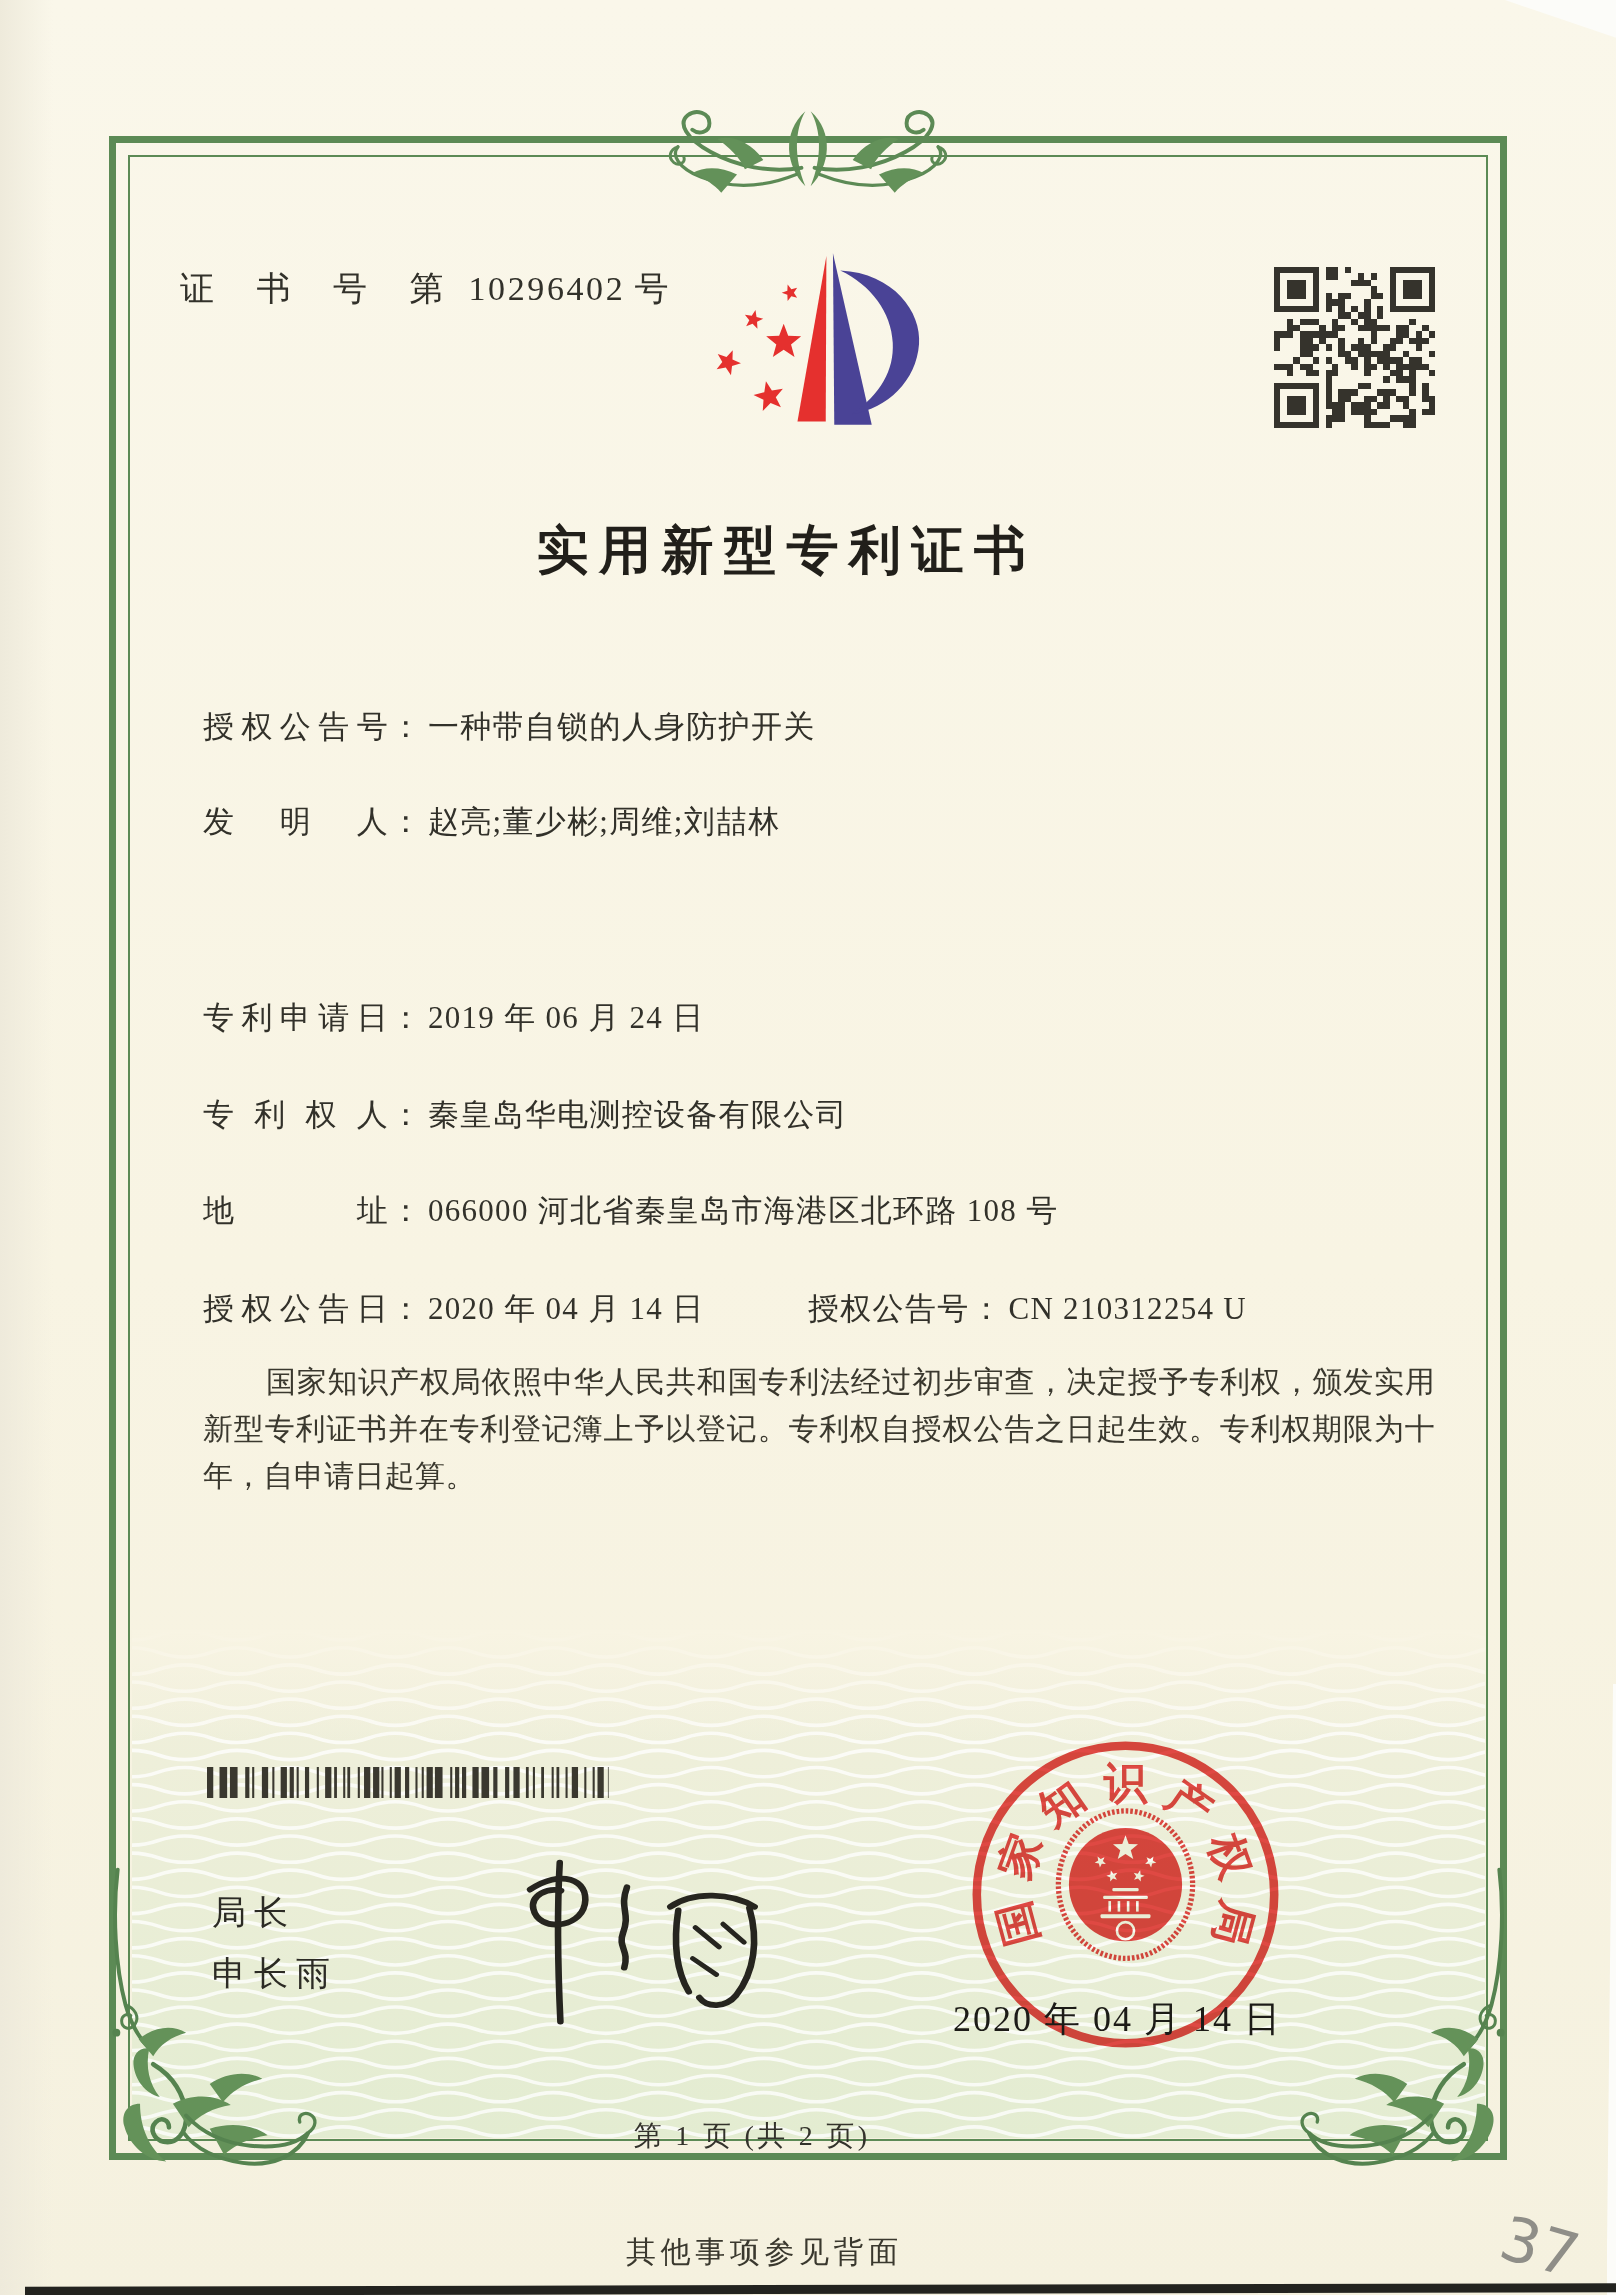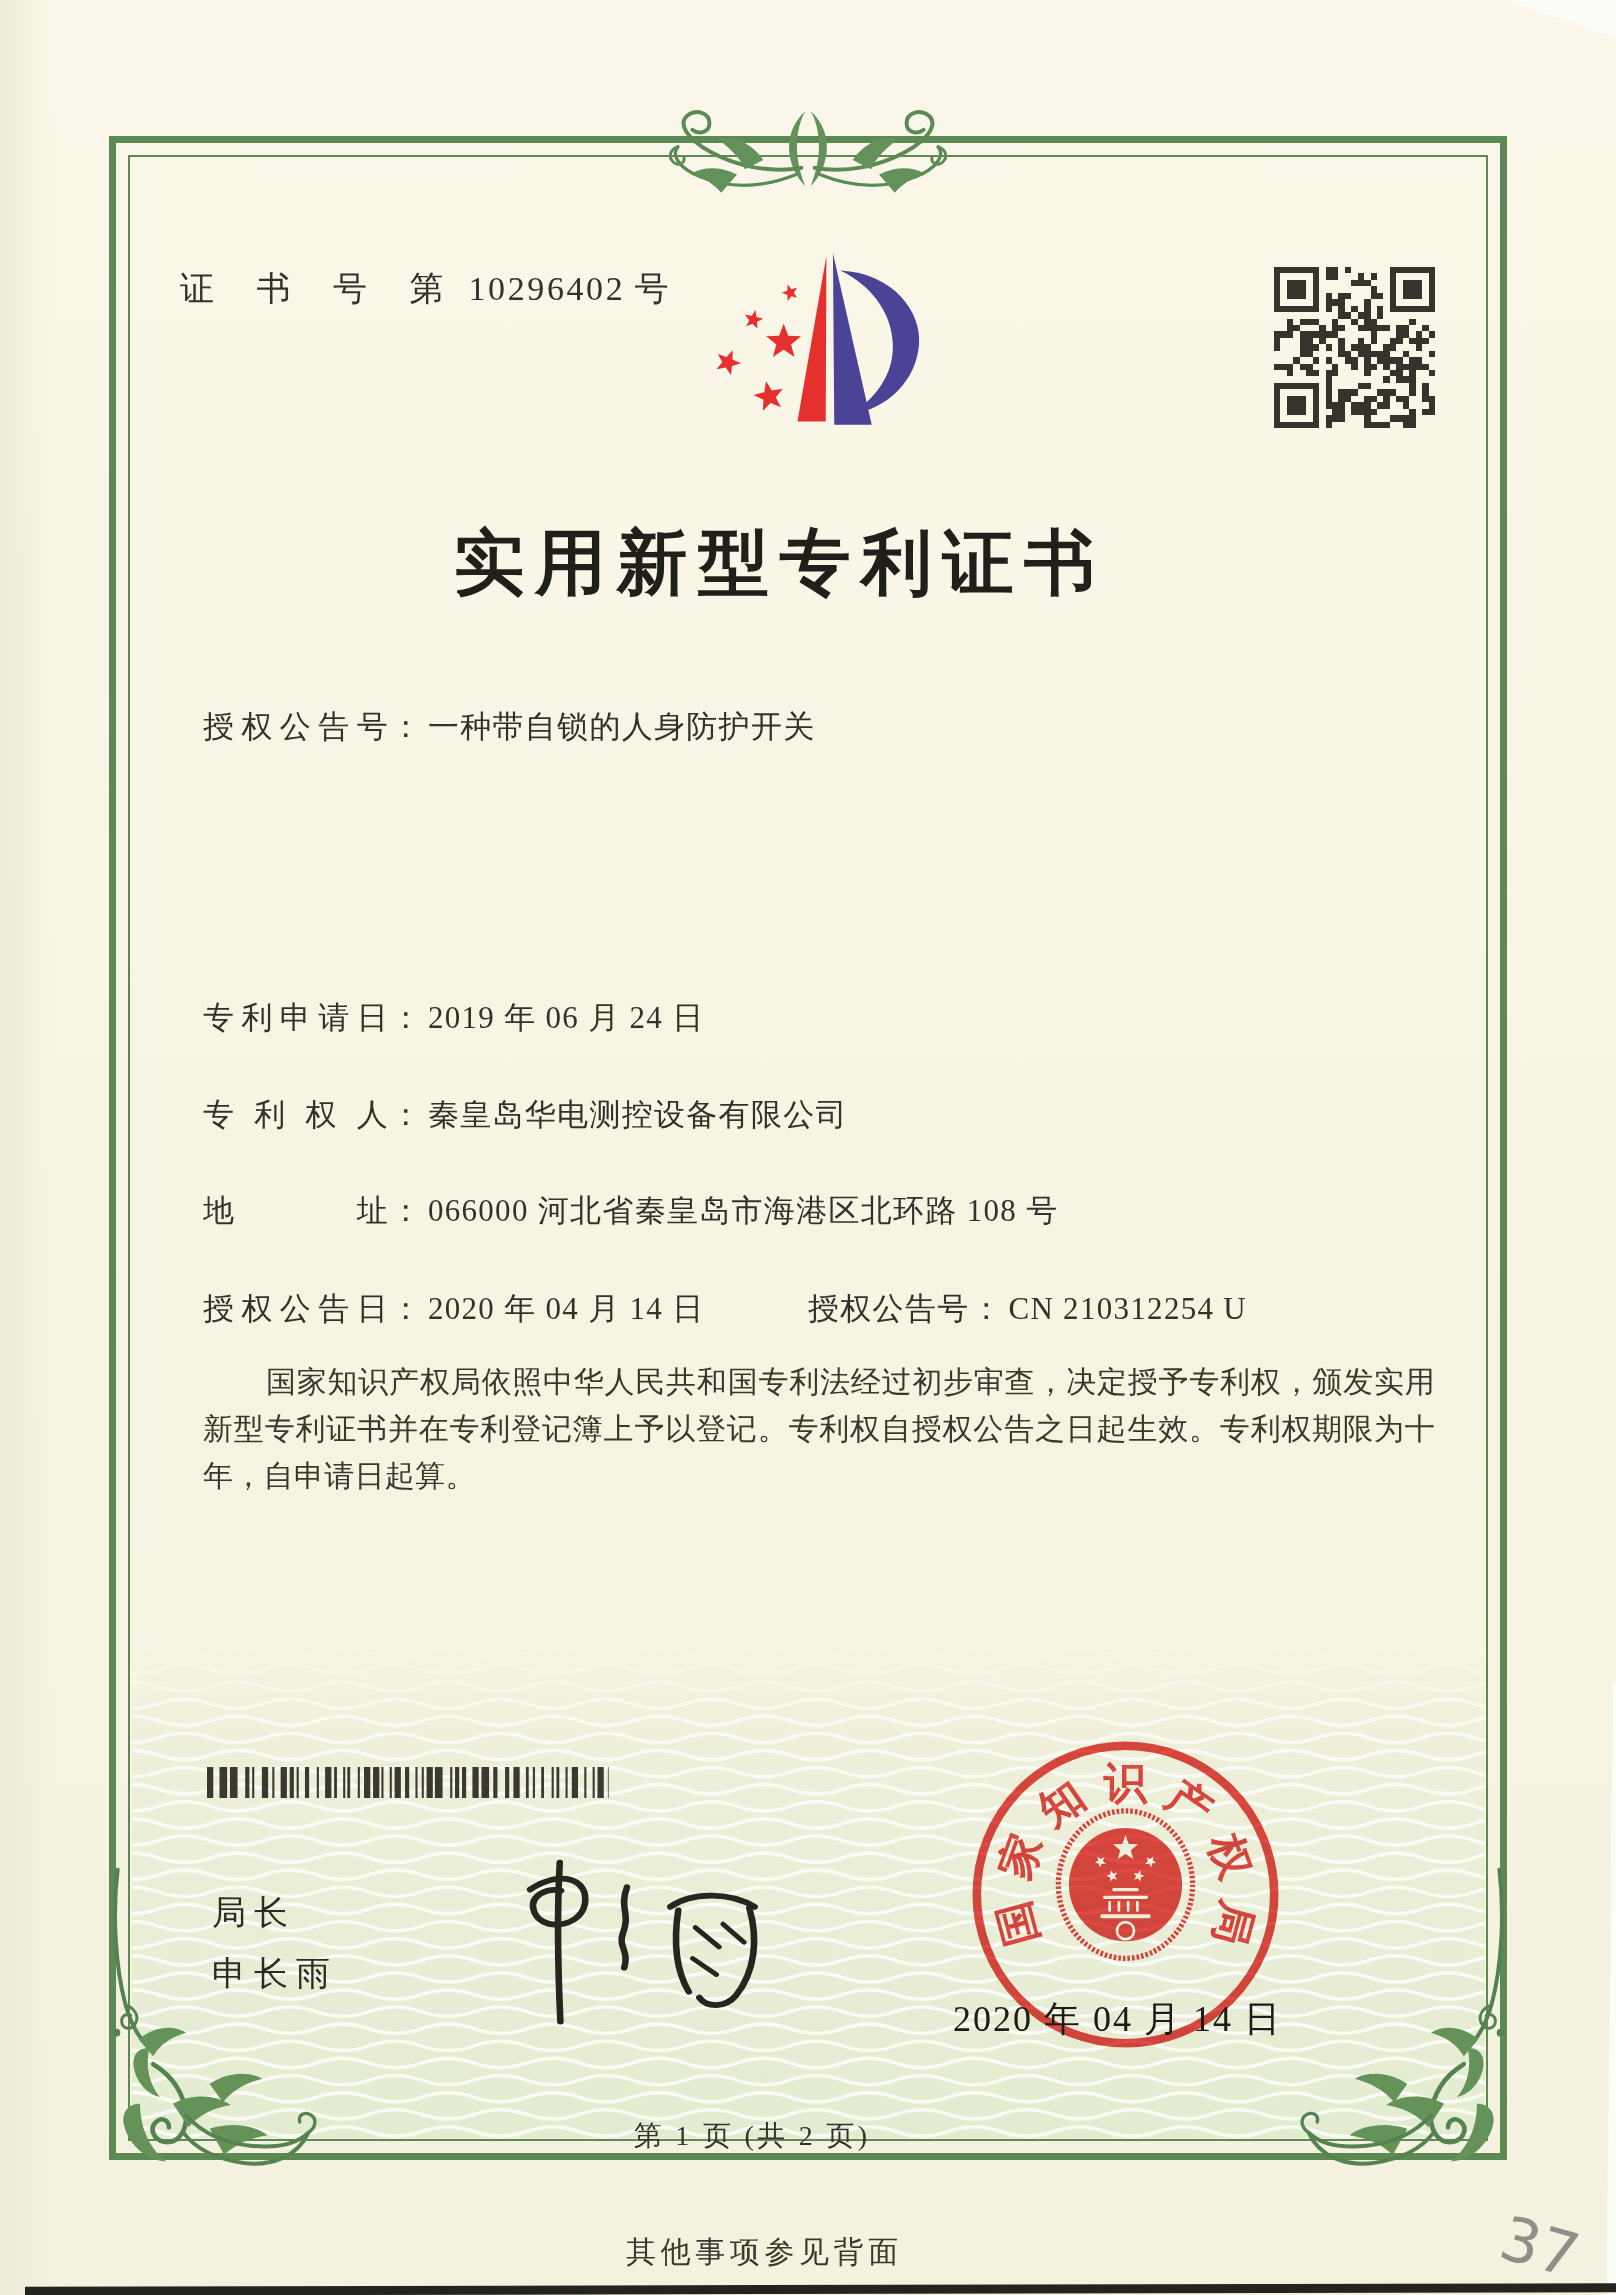--- a/index.html
+++ b/index.html
@@ -18,21 +18,21 @@
     border:2.6px solid #5c8a55;box-sizing:border-box;z-index:2;}
   
   .waves{left:132px;top:1630px;z-index:1;}
   .wfade{left:132px;top:1630px;width:1353px;height:112px;z-index:1;
     background:linear-gradient(#f8f4e3,rgba(248,244,227,0));}
   
   .certno{left:172px;top:266px;font-size:34px;color:#32312a;z-index:4;white-space:nowrap;margin-left:8px;}
   .certno .sp{letter-spacing:17px;}
   .certno .num{letter-spacing:2.6px;margin-left:8px;}
   .certno .suf{margin-left:9.2px;}
-  .title{left:9px;top:516px;width:1541px;text-align:center;font-size:71px;
+  .title{left:16px;top:516px;width:1541px;text-align:center;font-size:52px;
     font-weight:bold;letter-spacing:10.5px;color:#211f1a;z-index:4;}
   
   .row{position:absolute;left:203px;font-size:31px;color:#32312a;
     letter-spacing:1.3px;white-space:nowrap;z-index:4;}
   .row .lbl{display:inline-block;width:186px;text-align:justify;text-align-last:justify;}
   .row .colon{margin:0 5.3px 0 1.3px;}
   .row .lbl2{margin-left:0;}
   .pair2{position:absolute;left:605px;top:0;}
   
   .paras{left:203px;top:1358px;width:1232px;font-size:30px;line-height:47px;
@@ -475,20 +475,23 @@
       <rect x="17" y="24" width="1" height="1" fill="#35332c"></rect>
       <rect x="20" y="24" width="1" height="1" fill="#35332c"></rect>
       <rect x="21" y="24" width="1" height="1" fill="#35332c"></rect>
     </svg>
 
   <div class="abs title">实用新型专利证书</div>
 
   <div class="row" style="top:706px">
     <span class="lbl">授权公告号</span><span class="colon">：</span><span class="val">一种带自锁的人身防护开关</span>
   </div>
+  <div class="row" style="top:801px">
+    <span class="lbl">发明人</span><span class="colon">：</span><span class="val">赵亮;董少彬;周维;刘喆林</span>
+  </div>
   <div class="row" style="top:997px">
     <span class="lbl">专利申请日</span><span class="colon">：</span><span class="val">2019 年 06 月 24 日</span>
   </div>
   <div class="row" style="top:1094px">
     <span class="lbl">专利权人</span><span class="colon">：</span><span class="val">秦皇岛华电测控设备有限公司</span>
   </div>
   <div class="row" style="top:1190px">
     <span class="lbl">地址</span><span class="colon">：</span><span class="val">066000  河北省秦皇岛市海港区北环路 108 号</span>
   </div>
   <div class="row" style="top:1288px;width:1237px">

